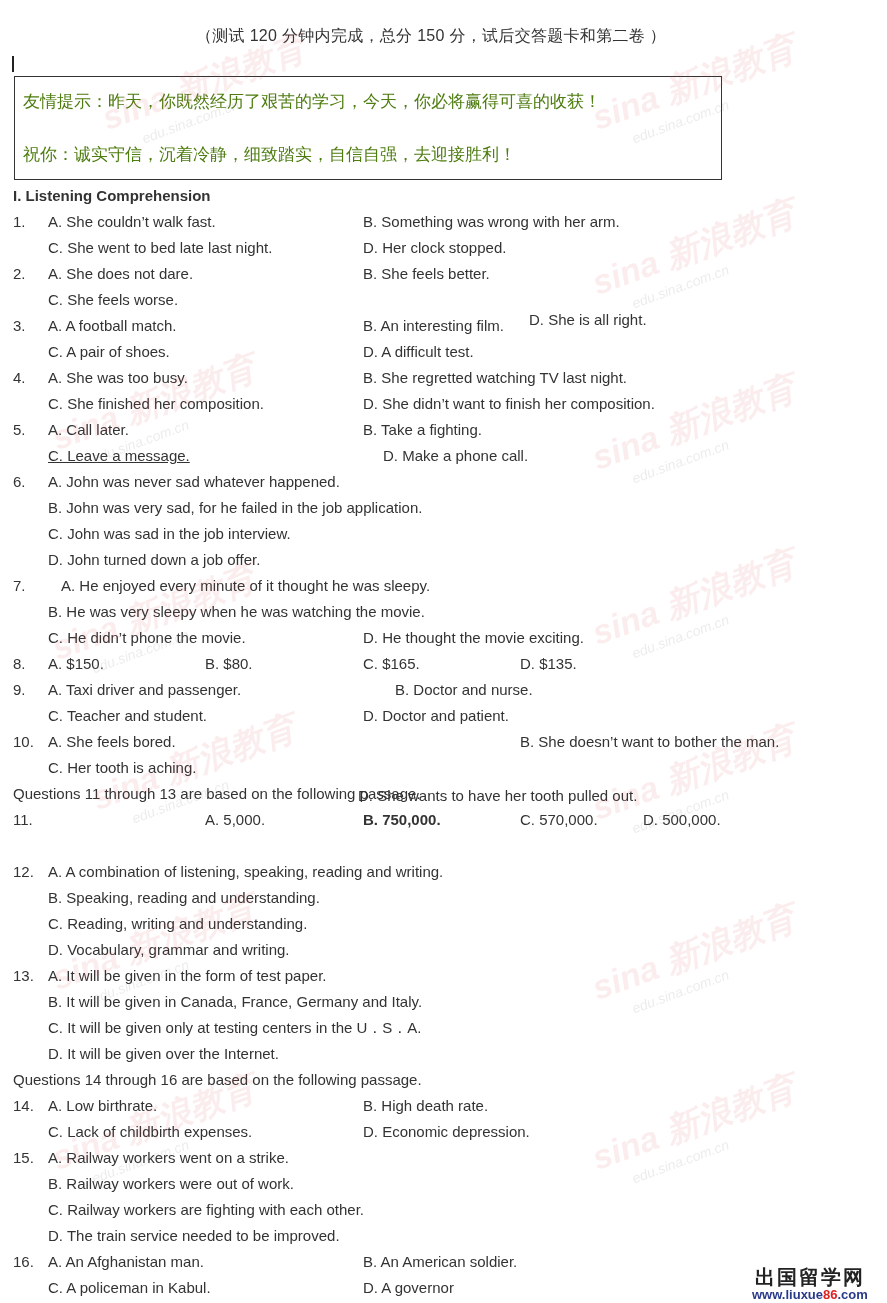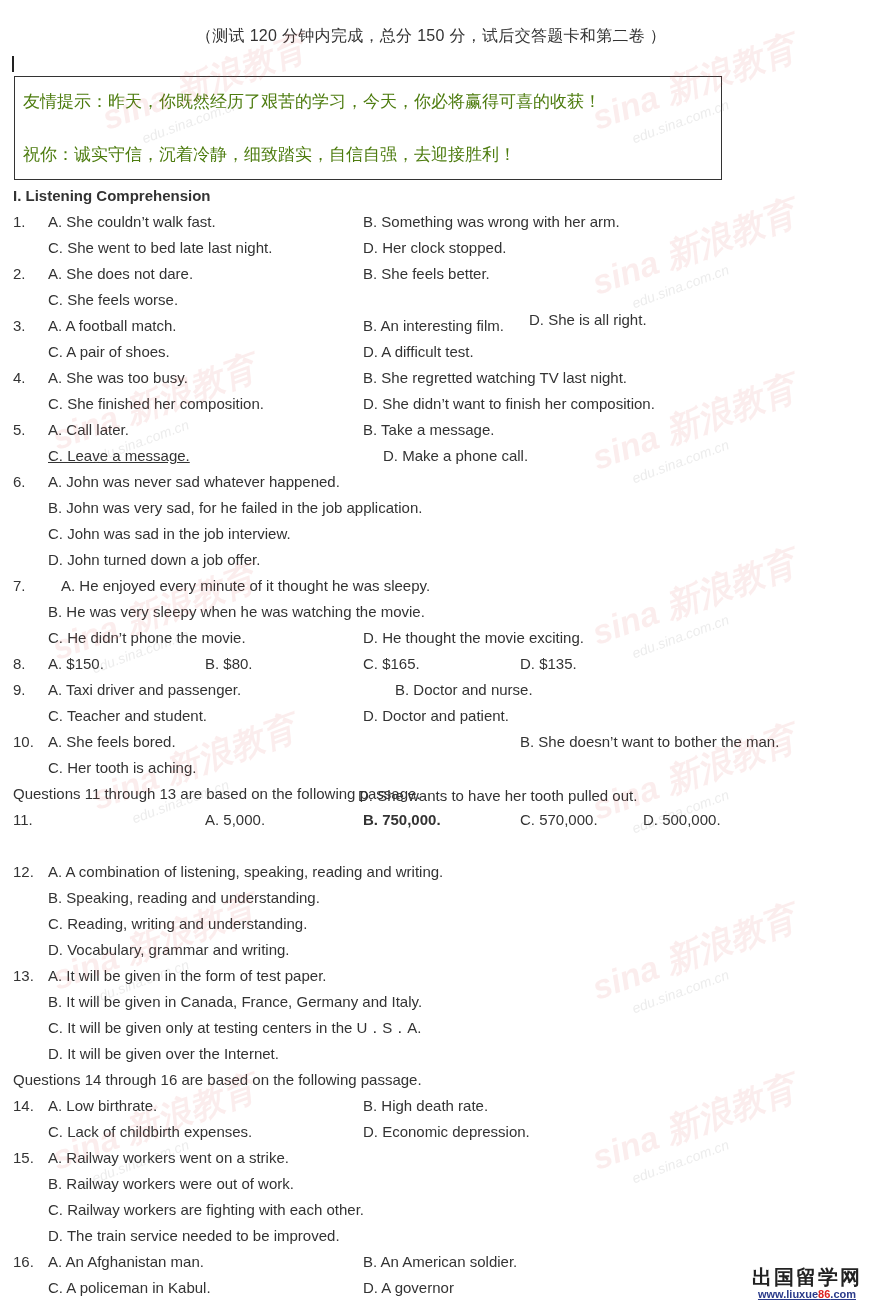--- a/index.html
+++ b/index.html
@@ -20,21 +20,21 @@
   .section-title { left: 13px; top: 186px; font-weight: bold; font-size: 15px; color: #333; }
   .num { color: #333; }
   .opt { color: #333; }
   .watermark {
     position: absolute; color: rgba(220, 80, 80, 0.10); font-weight: bold;
     transform: rotate(-20deg); pointer-events: none; font-size: 34px; font-style: italic;
   }
   .watermark small { display: block; font-size: 14px; color: rgba(150,150,150,0.18); font-style: italic; font-weight: normal; margin-left: 30px; }
   .logo { position: absolute; left: 752px; top: 1266px; text-align: center; }
   .logo-cn { font-size: 20px; font-weight: bold; color: #222; letter-spacing: 2px; line-height: 22px; }
-  .logo-url { font-size: 11px; font-weight: bold; color: #2a3a8a; line-height: 13px; text-decoration: underline; }
+  .logo-url { font-size: 13px; font-weight: bold; color: #2a3a8a; line-height: 13px; }
   .logo-url .red { color: #d22; }
 </style>
 </head>
 <body>
 
 <div class="abs header-note">（测试 120 分钟内完成，总分 150 分，试后交答题卡和第二卷 ）</div>
 <div class="abs cursor"></div>
 
 <div class="tip-box"></div>
 <div class="abs tip-line" style="top:92px">友情提示：昨天，你既然经历了艰苦的学习，今天，你必将赢得可喜的收获！</div>
@@ -58,21 +58,21 @@
     <div class="abs opt" style="left: 363px; top: 316px;">B.  An interesting film.</div>
     <div class="abs opt" style="left: 48px; top: 342px;">C.  A pair of shoes.</div>
     <div class="abs opt" style="left: 363px; top: 342px;">D.  A difficult test.</div>
     <div class="abs num" style="left: 13px; top: 368px;">4.</div>
     <div class="abs opt" style="left: 48px; top: 368px;">A.  She was too busy.</div>
     <div class="abs opt" style="left: 363px; top: 368px;">B.  She regretted watching TV last night.</div>
     <div class="abs opt" style="left: 48px; top: 394px;">C.  She finished her composition.</div>
     <div class="abs opt" style="left: 363px; top: 394px;">D.  She didn’t want to finish her composition.</div>
     <div class="abs num" style="left: 13px; top: 420px;">5.</div>
     <div class="abs opt" style="left: 48px; top: 420px;">A.  Call later.</div>
-    <div class="abs opt" style="left: 363px; top: 420px;">B.  Take a message.</div>
+    <div class="abs opt" style="left: 363px; top: 420px;">B.  Take a fighting.</div>
     <div class="abs opt" style="left: 48px; top: 446px; text-decoration: underline;">C.  Leave a message.</div>
     <div class="abs opt" style="left: 383px; top: 446px;">D.  Make a phone call.</div>
     <div class="abs num" style="left: 13px; top: 472px;">6.</div>
     <div class="abs opt" style="left: 48px; top: 472px;">A.  John was never sad whatever happened.</div>
     <div class="abs opt" style="left: 48px; top: 498px;">B.  John was very sad, for he failed in the job application.</div>
     <div class="abs opt" style="left: 48px; top: 524px;">C.  John was sad in the job interview.</div>
     <div class="abs opt" style="left: 48px; top: 550px;">D.  John turned down a job offer.</div>
     <div class="abs num" style="left: 13px; top: 576px;">7.</div>
     <div class="abs opt" style="left: 48px; top: 576px; margin-left: 13px;">A.  He enjoyed every minute of it thought he was sleepy.</div>
     <div class="abs opt" style="left: 48px; top: 602px;">B.  He was very sleepy when he was watching the movie.</div>

